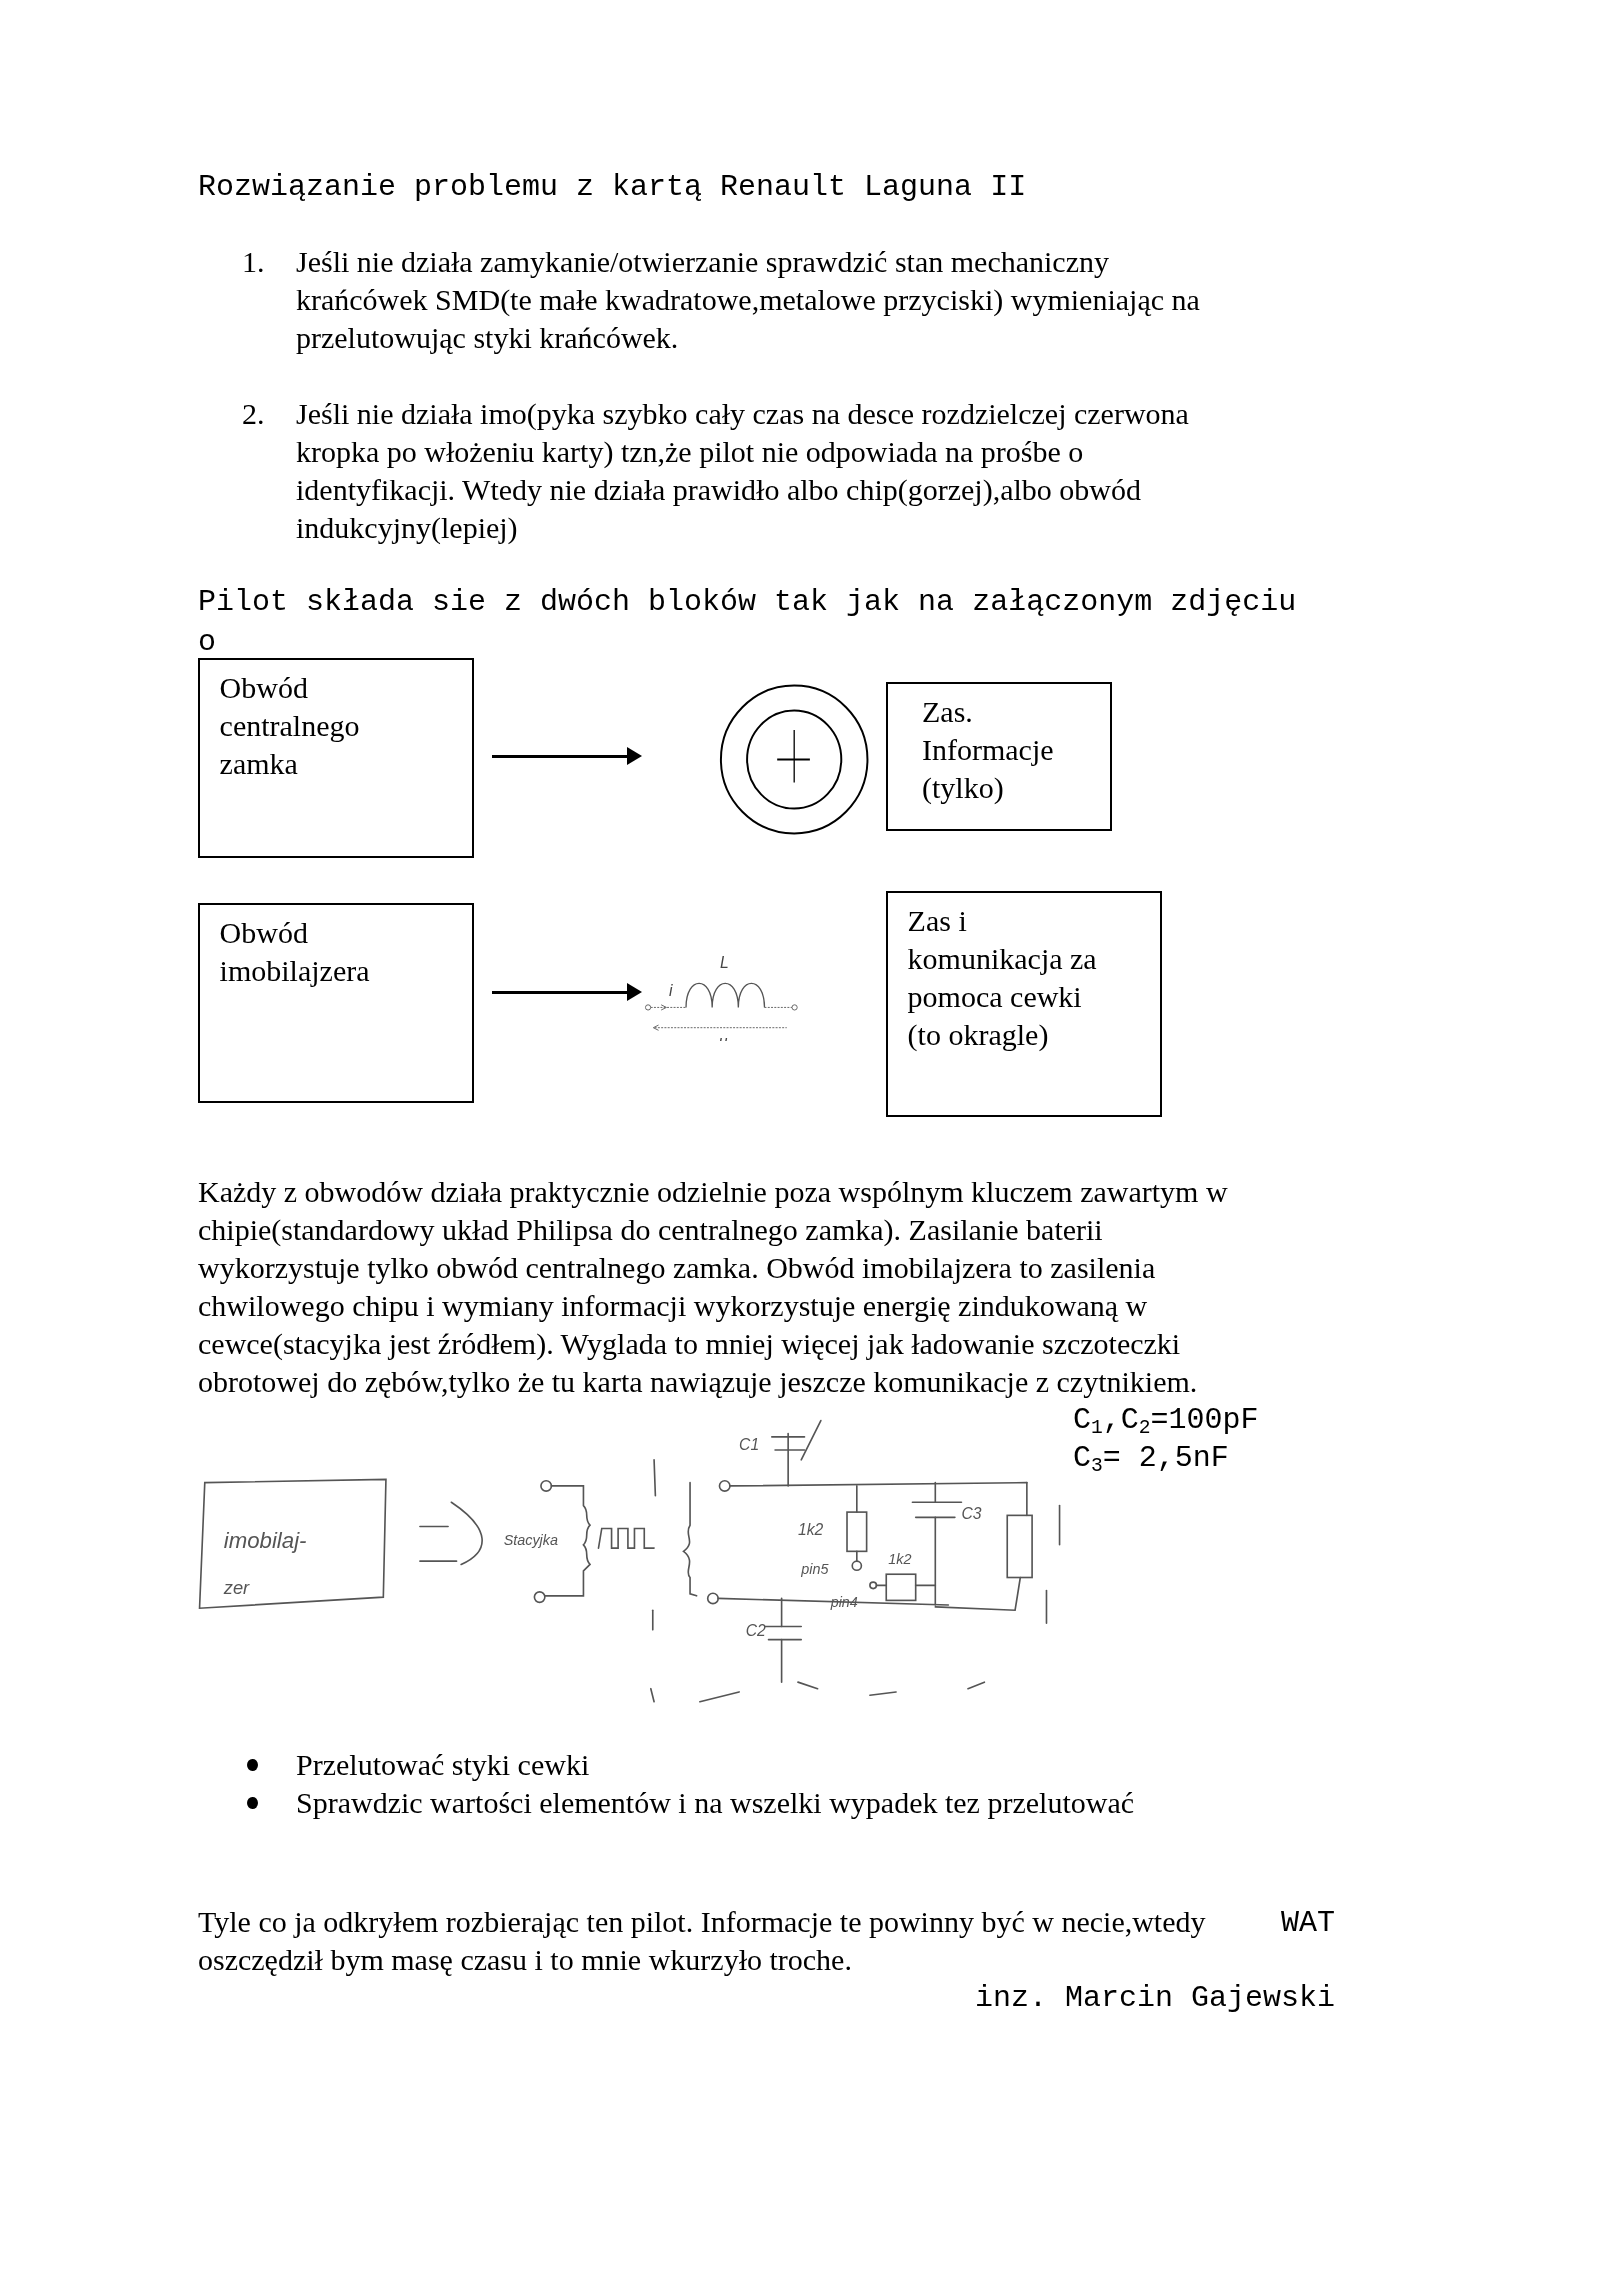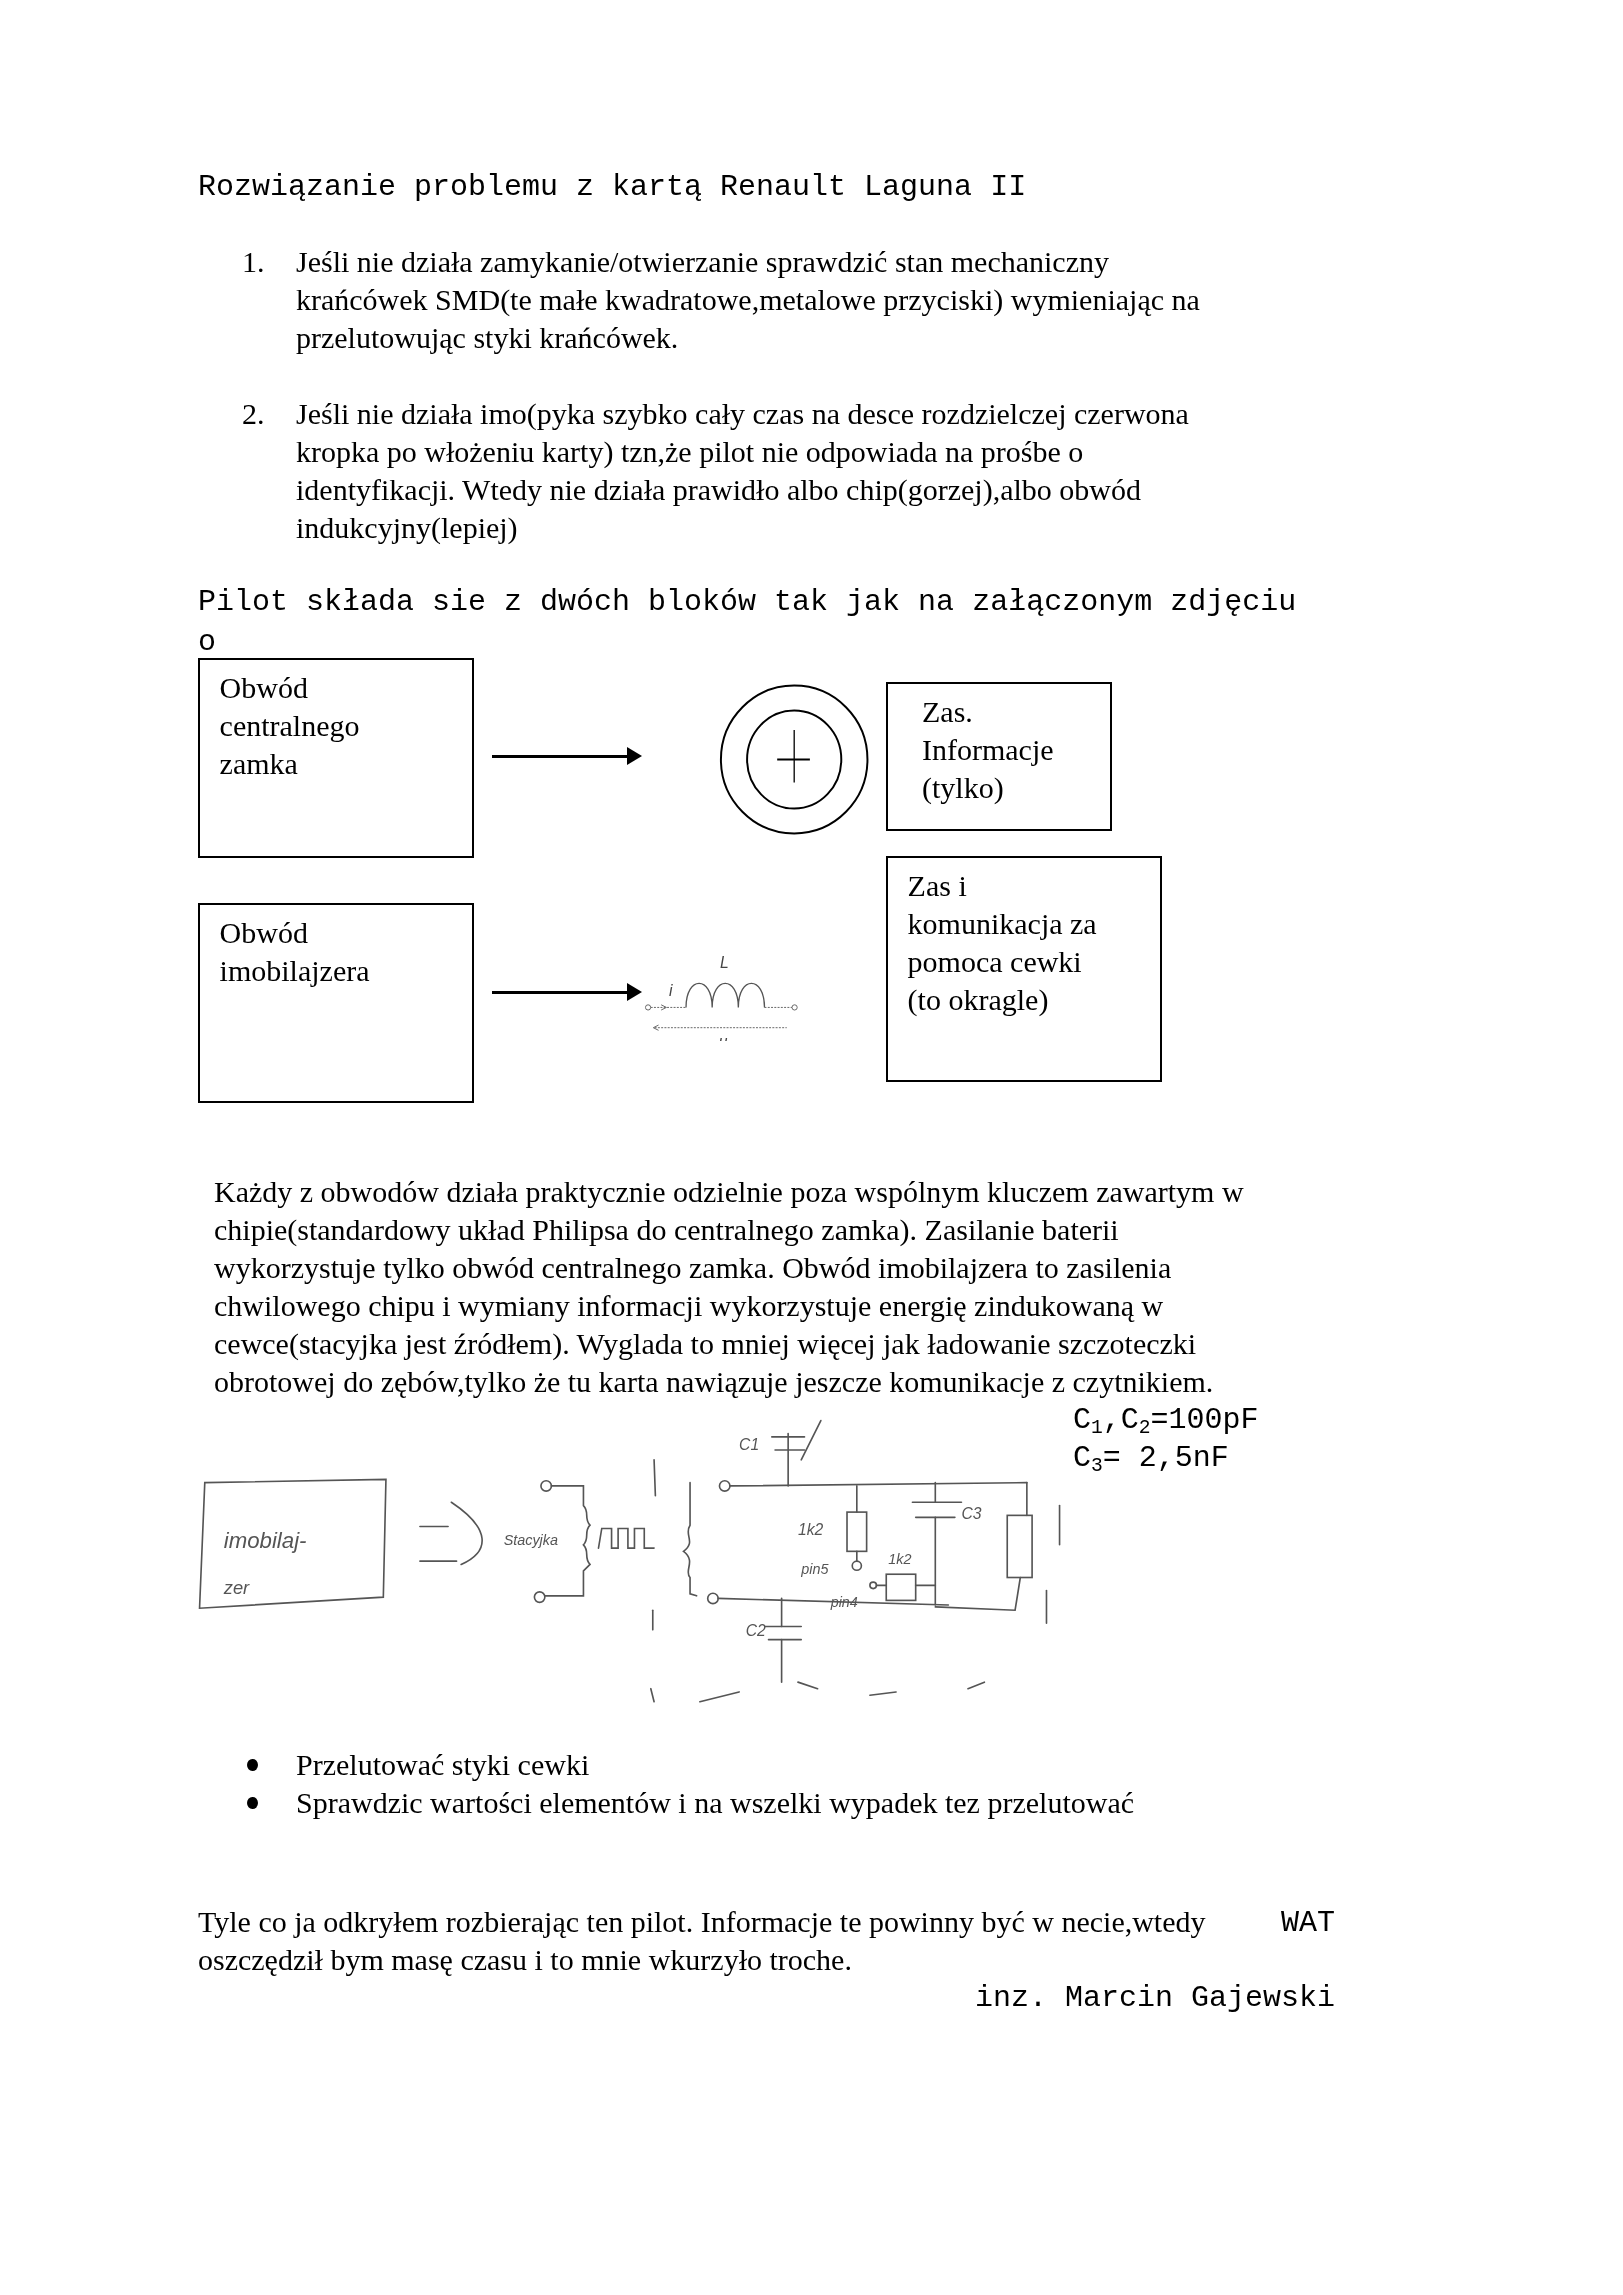--- a/index.html
+++ b/index.html
@@ -81,28 +81,28 @@
   <path d="M40 85 L48 89 L40 93" fill="none" stroke="#666" stroke-width="1.5"></path>
   <path d="M78 89 C78 40, 118 40, 118 89 C118 40, 158 40, 158 89 C158 40, 198 40, 198 89" fill="none" stroke="#555" stroke-width="2"></path>
   <line x1="198" y1="89" x2="240" y2="89" stroke="#666" stroke-width="1.5" stroke-dasharray="3,2"></line>
   <circle cx="244" cy="89" r="4" fill="none" stroke="#666" stroke-width="1.5"></circle>
   <line x1="30" y1="120" x2="232" y2="120" stroke="#666" stroke-width="1.5" stroke-dasharray="3,2"></line>
   <path d="M36 116 L28 120 L36 124" fill="none" stroke="#666" stroke-width="1.5"></path>
   <text x="130" y="28" font-size="24" font-style="italic" fill="#444" font-family="Liberation Sans, sans-serif">L</text>
   <text x="52" y="72" font-size="24" font-style="italic" fill="#444" font-family="Liberation Sans, sans-serif">i</text>
   <text x="128" y="150" font-size="24" font-style="italic" fill="#444" font-family="Liberation Sans, sans-serif">u</text>
 </svg>
-<div class="box" style="left:886px; top:856px; width:276px; height:226px;">
+<div class="box" style="left:886px; top:891px; width:276px; height:226px;">
   <div>Zas i</div>
   <div>komunikacja za</div>
   <div>pomoca cewki</div>
   <div>(to okragle)</div>
 </div>
 
-<div class="para" style="top:1173px;margin-left:16px;">
+<div class="para" style="top:1173px;">
   <div>Każdy z obwodów działa praktycznie odzielnie poza wspólnym kluczem zawartym w</div>
   <div>chipie(standardowy układ Philipsa do centralnego zamka). Zasilanie baterii</div>
   <div>wykorzystuje tylko obwód centralnego zamka. Obwód imobilajzera to zasilenia</div>
   <div>chwilowego chipu i wymiany informacji wykorzystuje energię zindukowaną w</div>
   <div>cewce(stacyjka jest źródłem). Wyglada to mniej więcej jak ładowanie szczoteczki</div>
   <div>obrotowej do zębów,tylko że tu karta nawiązuje jeszcze komunikacje z czytnikiem.</div>
 </div>
 
 <div class="txt" style="left:1073px; top:1401px;">
   <span>C</span><sub>1</sub><span>,C</span><sub>2</sub><span>=100pF</span>

